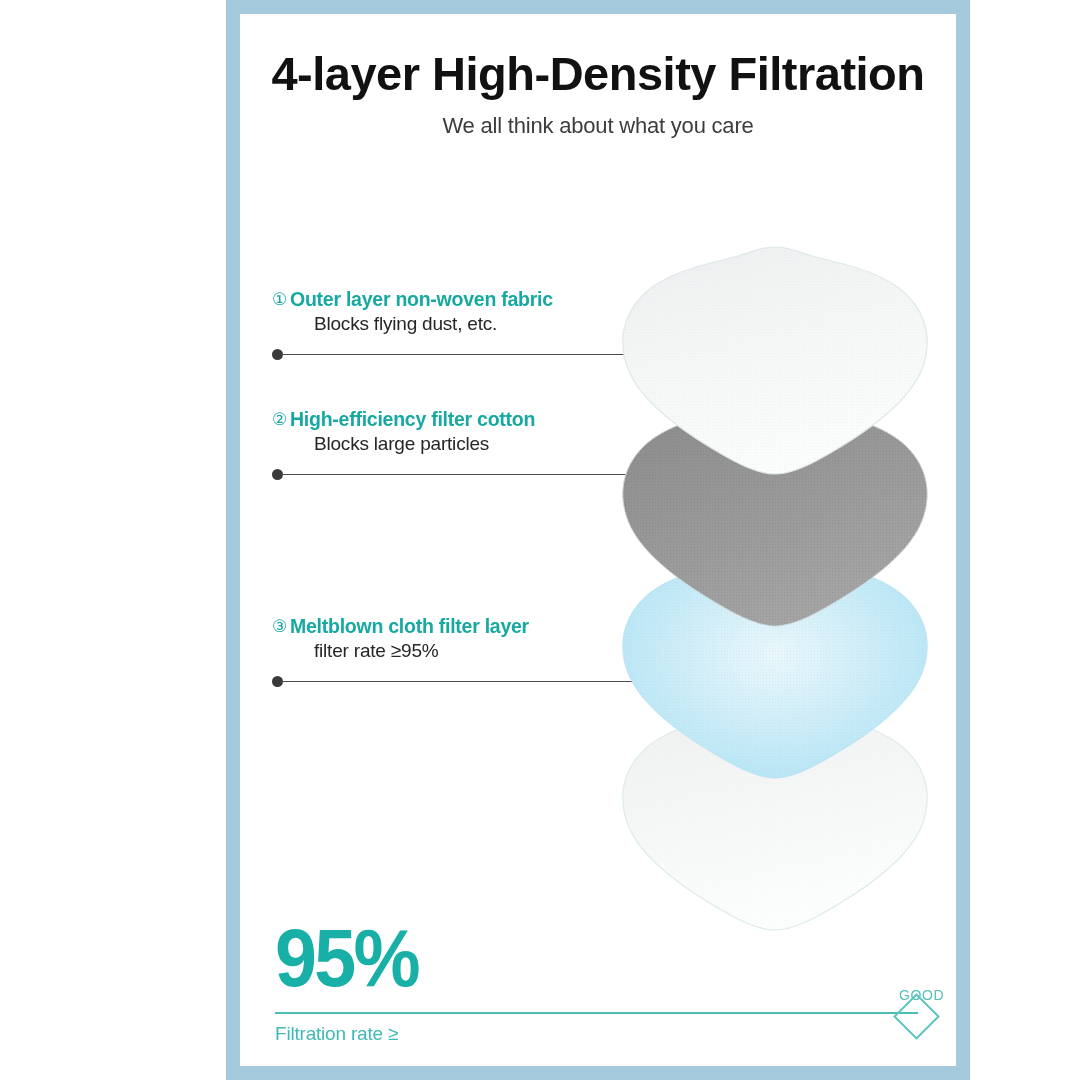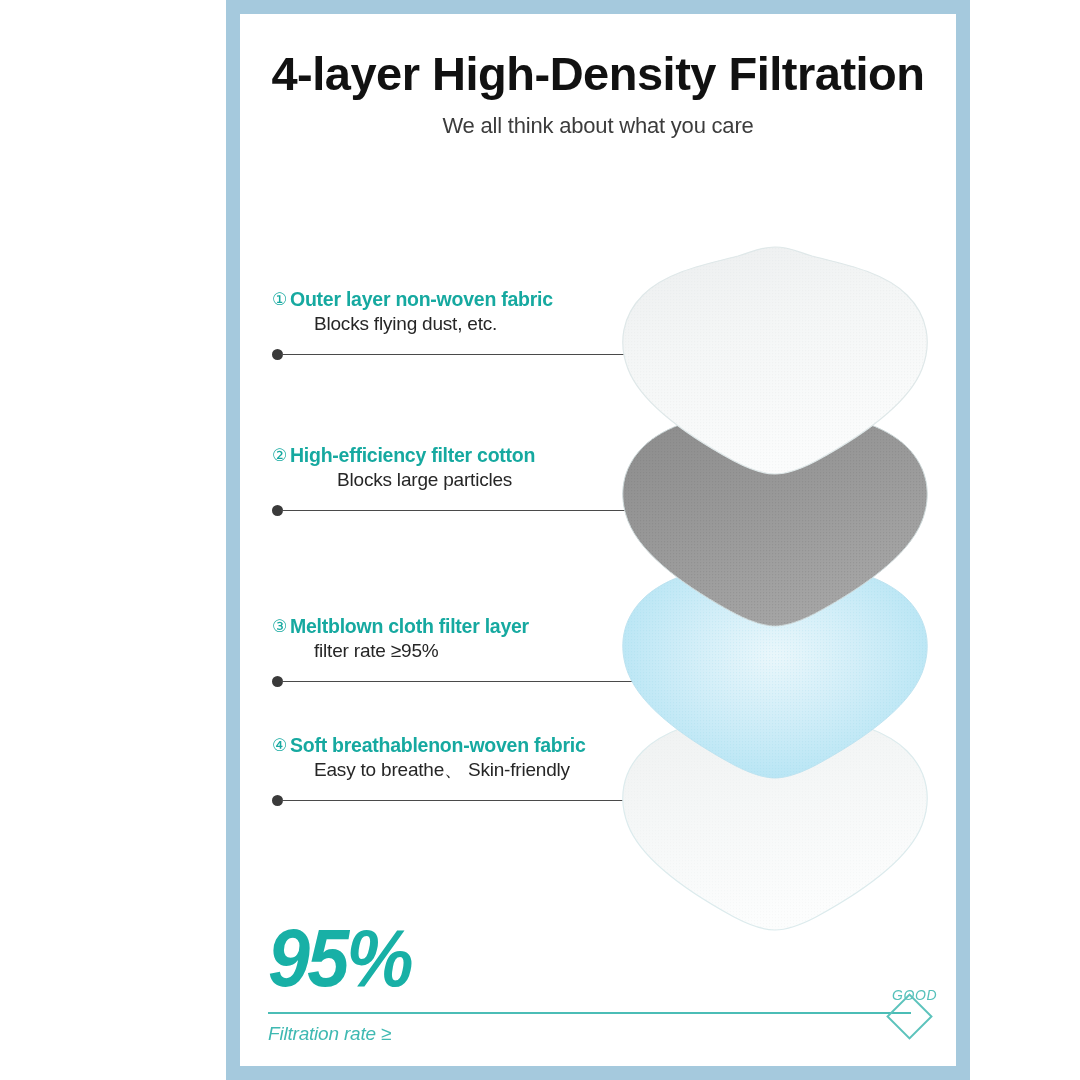--- a/index.html
+++ b/index.html
@@ -83,21 +83,21 @@
   .mask-layer svg { display: block; width: 100%; height: 100%; }
 
   .layer-1 { top: 0px;   z-index: 4; }
   .layer-2 { top: 152px; z-index: 3; }
   .layer-3 { top: 304px; z-index: 2; }
   .layer-4 { top: 456px; z-index: 1; }
 
   
   .callout { position: absolute; left: 272px; }
   .callout-1 { top: 276px; margin-top: 12px; }
-  .callout-2 { top: 444px; text-align: center; }
+  .callout-2 { top: 408px; }
   .callout-3 { top: 585px; margin-top: 30px; }
   .callout-4 { top: 734px; }
 
   .callout-head {
     font-size: 19.5px;
     font-weight: 700;
     color: #16a9a0;
     letter-spacing: -0.25px;
     white-space: nowrap;
     line-height: 1.15;
@@ -141,25 +141,24 @@
     left: 9px;
     top: 5.5px;
     width: 361px;
     height: 1px;
     background: #4a4a4a;
   }
 
   
   .stat-block {
     position: absolute;
-    left: 268px;
+    left: 275px;
     top: 925px;
     width: 672px;
     height: 120px;
-    font-style: italic;
   }
   .stat-number {
     font-family: "Liberation Sans Narrow", "Liberation Sans", sans-serif;
     position: absolute;
     left: 0;
     top: -8px;
     font-size: 82px;
     font-weight: 700;
     color: #18b0a6;
     letter-spacing: -3px;
@@ -407,30 +406,20 @@
     <div class="callout-head">
       <span class="callout-num">③</span><span>Meltblown cloth filter layer</span>
     </div>
     <div class="callout-sub">filter rate ≥95%</div>
     <div class="leader">
       <span class="leader-dot"></span>
       <span class="leader-line"></span>
     </div>
   </div>
 
-  <div class="callout callout-4">
-    <div class="callout-head">
-      <span class="callout-num">④</span><span>Soft breathablenon-woven fabric</span>
-    </div>
-    <div class="callout-sub">Easy to breathe、 Skin-friendly</div>
-    <div class="leader">
-      <span class="leader-dot"></span>
-      <span class="leader-line"></span>
-    </div>
-  </div>
 
   <div class="stat-block">
     <div class="stat-number">95%</div>
     <div class="stat-rule"></div>
     <div class="stat-caption">Filtration rate ≥</div>
     <div class="stat-marker">
       <div class="stat-marker-label">GOOD</div>
       <div class="stat-diamond"></div>
     </div>
   </div>

